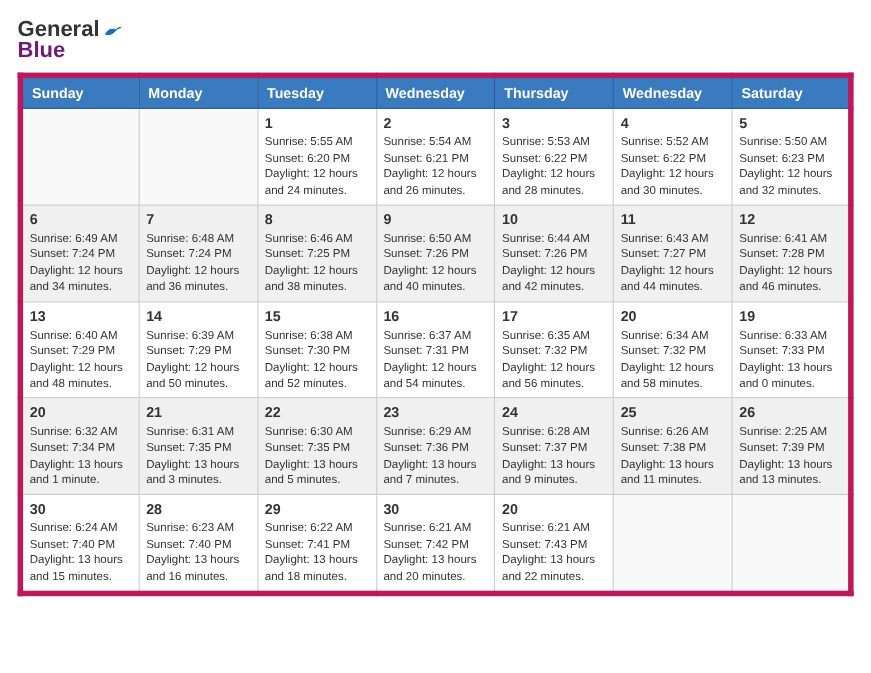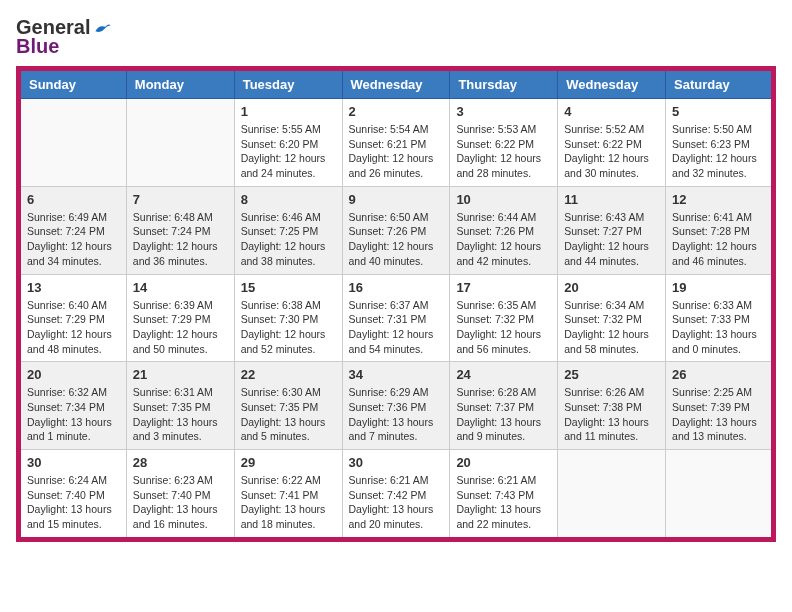--- a/index.html
+++ b/index.html
@@ -281,21 +281,21 @@
 and 3 minutes.</div>
         </td>
         <td>
           <div class="day-number">22</div>
           <div class="day-info">Sunrise: 6:30 AM
 Sunset: 7:35 PM
 Daylight: 13 hours
 and 5 minutes.</div>
         </td>
         <td>
-          <div class="day-number">34</div>
+          <div class="day-number">23</div>
           <div class="day-info">Sunrise: 6:29 AM
 Sunset: 7:36 PM
 Daylight: 13 hours
 and 7 minutes.</div>
         </td>
         <td>
           <div class="day-number">24</div>
           <div class="day-info">Sunrise: 6:28 AM
 Sunset: 7:37 PM
 Daylight: 13 hours

